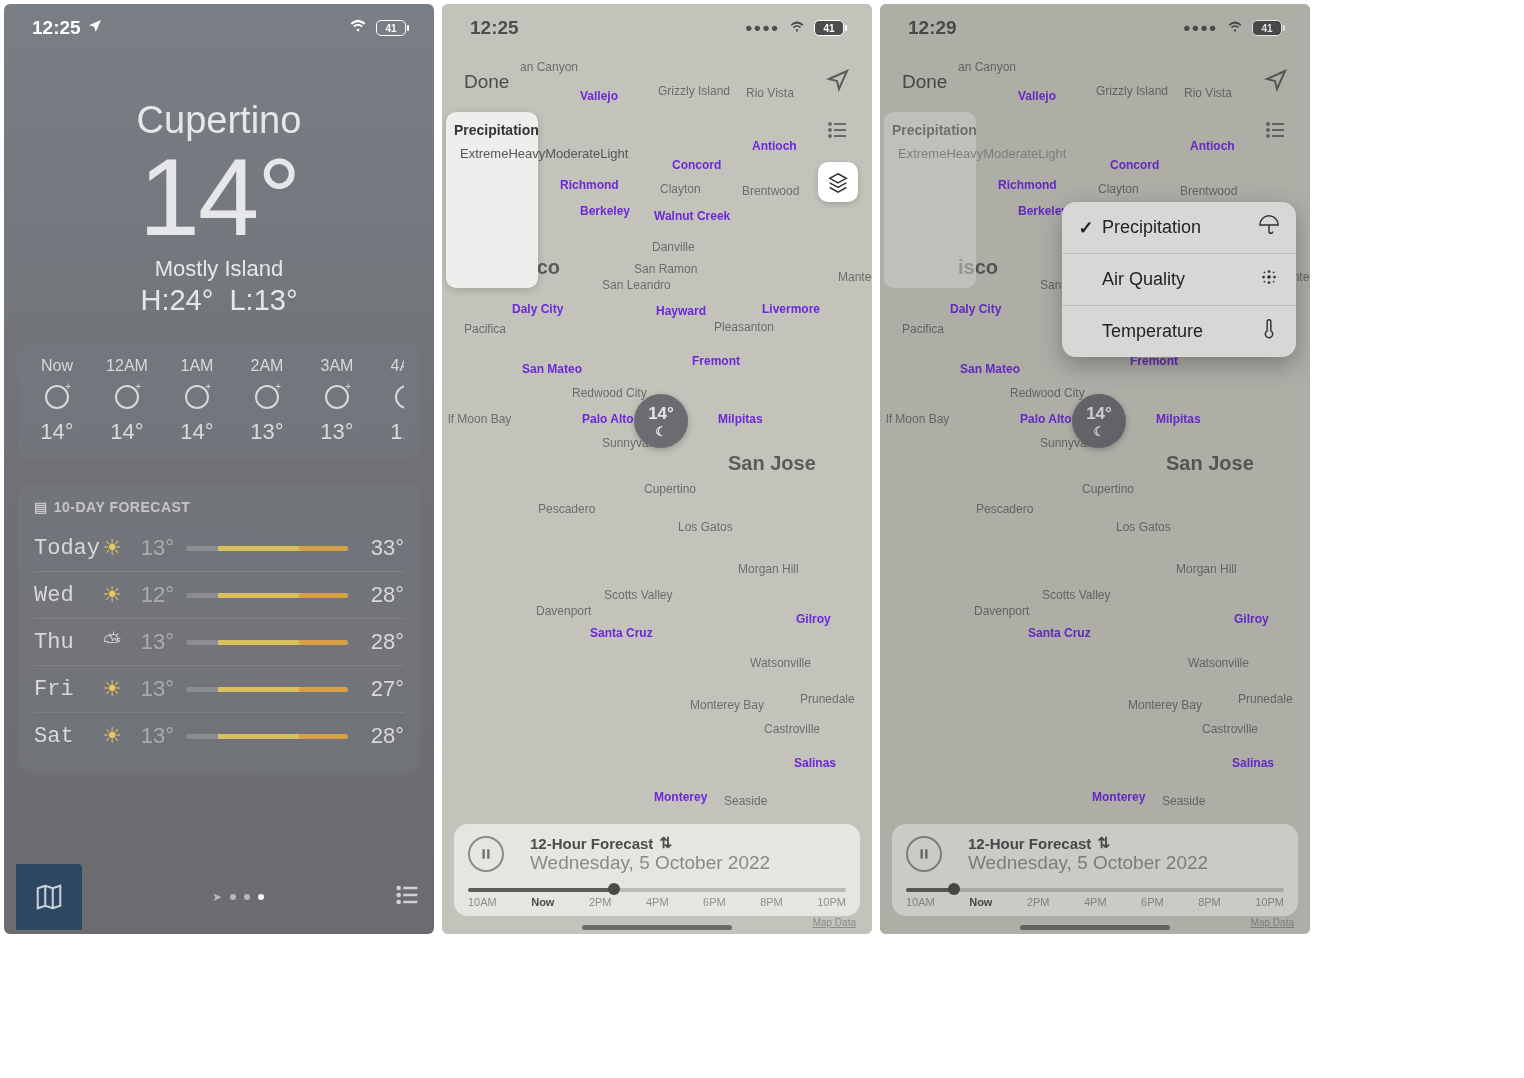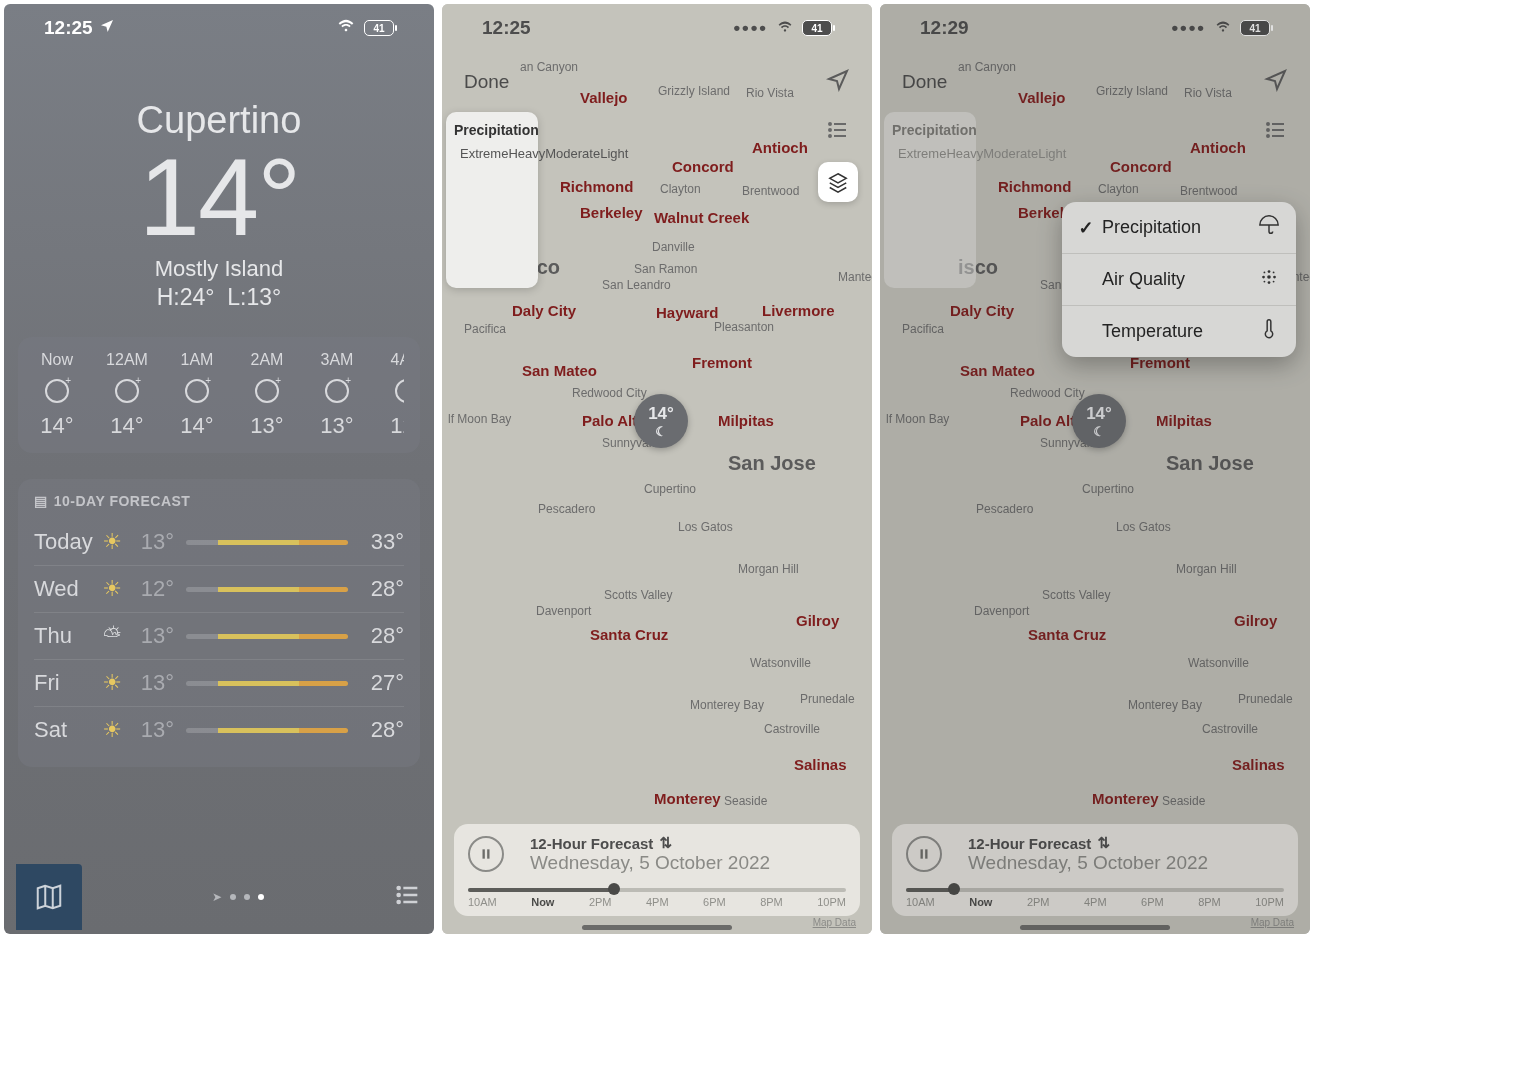--- a/index.html
+++ b/index.html
@@ -22,40 +22,40 @@
   }
   
   .p1 {
     background: linear-gradient(180deg, #7a7e85 0%, #6f7176 50%, #6a6c70 100%);
     color: #fff;
   }
   .status-bar {
     position: absolute; top: 0; left: 0; right: 0;
     height: 48px;
     display: flex; justify-content: space-between; align-items: center;
-    padding: 0 40px;
+    padding: 0 28px;
     font-weight: 600; font-size: 19px;
   }
   .sb-left { display: flex; align-items: center; gap: 6px; }
   .sb-right { display: flex; align-items: center; gap: 8px; }
   .battery {
     display: inline-flex; align-items: center;
     border: 1.5px solid currentColor; border-radius: 5px;
     width: 30px; height: 16px; position: relative;
     font-size: 10px; justify-content: center;
   }
   .battery::after {
     content: ""; position: absolute; right: -4px; top: 4px;
     width: 2px; height: 6px; background: currentColor; border-radius: 1px;
   }
   .p1 .hero { text-align: center; padding-top: 95px; color: #e6e7e9;}
   .p1 .city { font-size: 38px; font-weight: 400;}
   .p1 .big-temp { font-size: 110px; font-weight: 200; letter-spacing: -2px; line-height: 1;}
   .p1 .cond { font-size: 22px; font-weight: 500; margin-top: 4px;}
-  .p1 .hilo { font-size: 23px; font-weight: 500; margin-top: 2px;}
+  .p1 .hilo { font-size: 29px; font-weight: 500; margin-top: 2px;}
   .p1 .card {
     margin: 26px 14px 0;
     background: rgba(120,123,130,.45);
     border-radius: 14px;
     padding: 14px 16px;
     color: #d8d9dc;
   }
   .p1 .summary { font-size: 17px; line-height: 1.25; border-bottom: 1px solid rgba(255,255,255,.12); padding-bottom: 12px; margin-bottom: 10px;}
   .p1 .hourly { display: flex; gap: 24px; overflow: hidden;}
   .p1 .hour { display: flex; flex-direction: column; align-items: center; gap: 10px; min-width: 46px;}
@@ -66,21 +66,21 @@
     border: 2px solid #d8d9dc; position: relative;
   }
   .moon::after { content:"+"; position:absolute; right:-4px; top:-6px; font-size:10px;}
   .p1 .daily-header { font-size: 14px; font-weight: 600; letter-spacing: .5px; color: #c4c5c9; margin-bottom: 10px; display:flex; align-items:center; gap:6px;}
   .p1 .row {
     display:flex; align-items:center; justify-content: space-between;
     padding: 10px 0; border-top: 1px solid rgba(255,255,255,.1);
     font-size: 22px; font-weight: 500;
   }
   .p1 .row:first-of-type { border-top: none;}
-  .p1 .day { width:60px;}
+  .p1 .day { width:60px;font-family:Liberation Mono, monospace;}
   .p1 .dicon { width:36px; text-align:center;}
   .p1 .dlow { width:44px; text-align:right; color:#a9abb0;}
   .p1 .dbar {
     flex:1; height:5px; border-radius:3px; margin:0 12px;
     background: linear-gradient(90deg, rgba(255,255,255,.18) 0 20%, #d8c15c 20% 70%, #d8a147 70% 100%);
   }
   .p1 .dhigh { width:44px; text-align:right;}
   .p1 .bottom {
     position:absolute; bottom:0; left:0; right:0; height:66px;
     display:flex; align-items:center; justify-content:space-between;
@@ -94,21 +94,21 @@
   .p1 .dots { display:flex; gap:8px; align-items:center; color:#b5b7bb; font-size:12px;}
   .p1 .dot { width:6px; height:6px; border-radius:50%; background:#b5b7bb;}
   .p1 .dot.active { background:#fff;}
   .sun-icon { color:#e7c860;}
   .cloud-icon{ color:#e4e5e7;}
   
   .map { position:absolute; inset:0; background:#cdcabe; filter:saturate(.55) brightness(.98);}
   .map-overlay { position:absolute; inset:0; background:rgba(180,178,170,.15);}
   .city-label { position:absolute; font-size:12px; color:#6c6c6c; font-weight:500; white-space:nowrap;}
   .city-label.big { font-size:20px; font-weight:600; color:#5b5b5b;}
-  .city-label.med { font-size:15px; font-weight:600; color:#7f1d1d;}
+  .city-label.med { font-size:12px; font-weight:600; color:#6d28d9;}
   .mtop {
     position:absolute; top:54px; left:0; right:0; height:48px;
     display:flex; align-items:center; justify-content:space-between; padding:0 22px;
   }
   .done { font-size:19px; font-weight:500; color:#4b4b4b;}
   .navarrow { color:#5b5b5b;}
   .listbtn, .layerbtn {
     position:absolute; right:14px; width:40px; height:40px;
     background:#fff; border-radius:10px;
     display:flex; align-items:center; justify-content:center;

